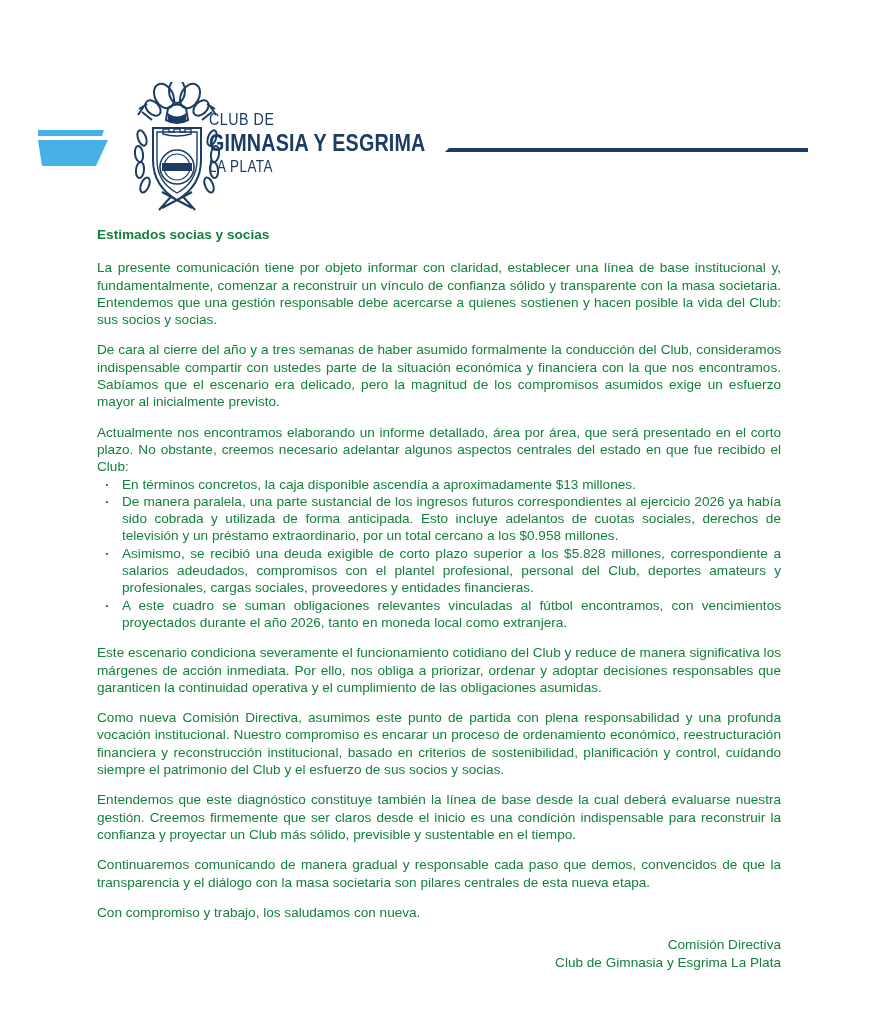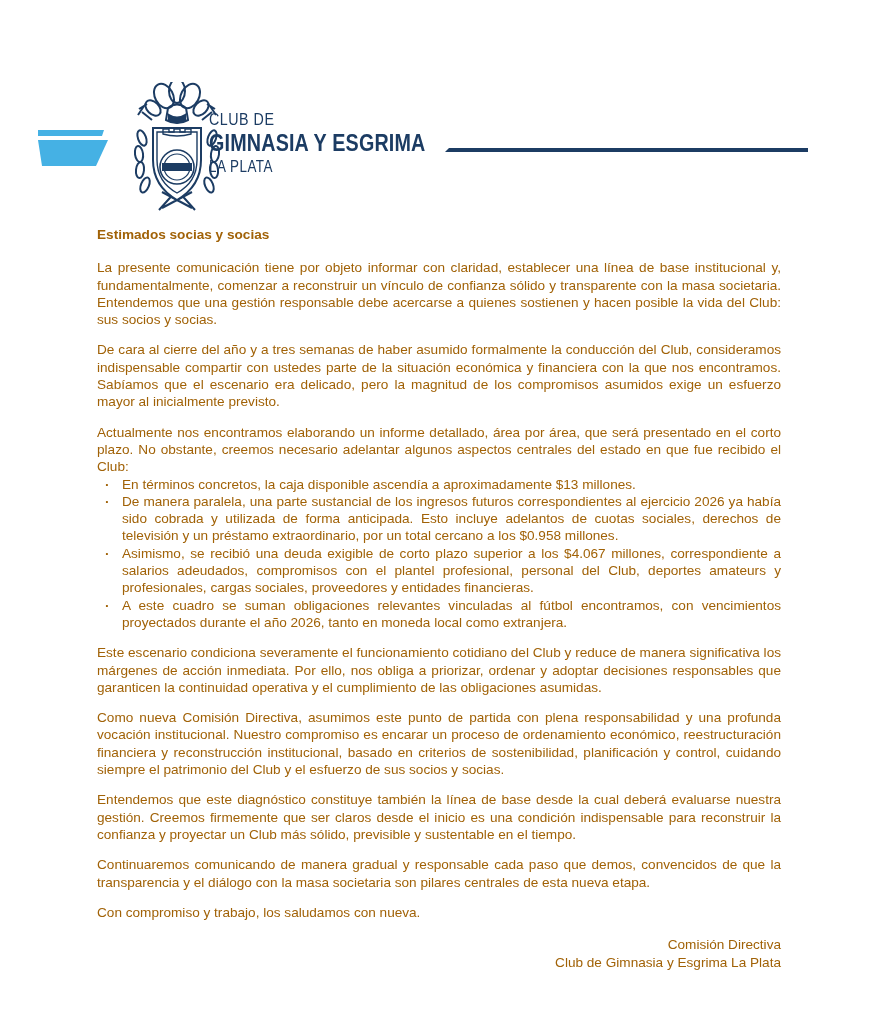--- a/index.html
+++ b/index.html
@@ -25,21 +25,21 @@
   .wm-line2{font-size:23.5px;font-weight:700;letter-spacing:.2px;line-height:27px;}
   .wm-line3{font-size:16px;font-weight:500;letter-spacing:.6px;line-height:20px;}
   .header-rule{
     position:absolute;left:445px;top:148px;width:417px;height:4px;
     background:#1c3c63;
     clip-path:polygon(4px 0,100% 0,100% 100%,0 100%);
   }
   
   .letter{
     position:absolute;left:97px;top:226px;width:684px;
-    color:#a16207;
+    color:#15803d;
     font-size:13.6px;line-height:17.3px;
     text-align:justify;
   }
   .salutation{font-weight:700;text-align:left;margin:0 0 16px 0;}
   .para{margin:0 0 13px 0;}
   .para.intro{margin-bottom:0;}
   ul.bullets{margin:0 0 13px 0;padding:0;list-style:none;}
   ul.bullets li{position:relative;padding-left:25px;}
   ul.bullets li::before{
     content:"·";
@@ -108,21 +108,21 @@
   <div class="letter">
     <p class="salutation">Estimados socias y socias</p>
 
     <p class="para">La presente comunicación tiene por objeto informar con claridad, establecer una línea de base institucional y, fundamentalmente, comenzar a reconstruir un vínculo de confianza sólido y transparente con la masa societaria. Entendemos que una gestión responsable debe acercarse a quienes sostienen y hacen posible la vida del Club: sus socios y socias.</p>
     <p class="para">De cara al cierre del año y a tres semanas de haber asumido formalmente la conducción del Club, consideramos indispensable compartir con ustedes parte de la situación económica y financiera con la que nos encontramos. Sabíamos que el escenario era delicado, pero la magnitud de los compromisos asumidos exige un esfuerzo mayor al inicialmente previsto.</p>
     <p class="para intro">Actualmente nos encontramos elaborando un informe detallado, área por área, que será presentado en el corto plazo. No obstante, creemos necesario adelantar algunos aspectos centrales del estado en que fue recibido el Club:</p>
 
     <ul class="bullets">
       <li>En términos concretos, la caja disponible ascendía a aproximadamente $13 millones.</li>
       <li>De manera paralela, una parte sustancial de los ingresos futuros correspondientes al ejercicio 2026 ya había sido cobrada y utilizada de forma anticipada. Esto incluye adelantos de cuotas sociales, derechos de televisión y un préstamo extraordinario, por un total cercano a los $0.958 millones.</li>
-      <li>Asimismo, se recibió una deuda exigible de corto plazo superior a los $4.067 millones, correspondiente a salarios adeudados, compromisos con el plantel profesional, personal del Club, deportes amateurs y profesionales, cargas sociales, proveedores y entidades financieras.</li>
+      <li>Asimismo, se recibió una deuda exigible de corto plazo superior a los $5.828 millones, correspondiente a salarios adeudados, compromisos con el plantel profesional, personal del Club, deportes amateurs y profesionales, cargas sociales, proveedores y entidades financieras.</li>
       <li>A este cuadro se suman obligaciones relevantes vinculadas al fútbol encontramos, con vencimientos proyectados durante el año 2026, tanto en moneda local como extranjera.</li>
     </ul>
 
     <p class="para">Este escenario condiciona severamente el funcionamiento cotidiano del Club y reduce de manera significativa los márgenes de acción inmediata. Por ello, nos obliga a priorizar, ordenar y adoptar decisiones responsables que garanticen la continuidad operativa y el cumplimiento de las obligaciones asumidas.</p>
     <p class="para">Como nueva Comisión Directiva, asumimos este punto de partida con plena responsabilidad y una profunda vocación institucional. Nuestro compromiso es encarar un proceso de ordenamiento económico, reestructuración financiera y reconstrucción institucional, basado en criterios de sostenibilidad, planificación y control, cuidando siempre el patrimonio del Club y el esfuerzo de sus socios y socias.</p>
     <p class="para">Entendemos que este diagnóstico constituye también la línea de base desde la cual deberá evaluarse nuestra gestión. Creemos firmemente que ser claros desde el inicio es una condición indispensable para reconstruir la confianza y proyectar un Club más sólido, previsible y sustentable en el tiempo.</p>
     <p class="para">Continuaremos comunicando de manera gradual y responsable cada paso que demos, convencidos de que la transparencia y el diálogo con la masa societaria son pilares centrales de esta nueva etapa.</p>
     <p class="para">Con compromiso y trabajo, los saludamos con nueva.</p>
 
     <div class="signature">

